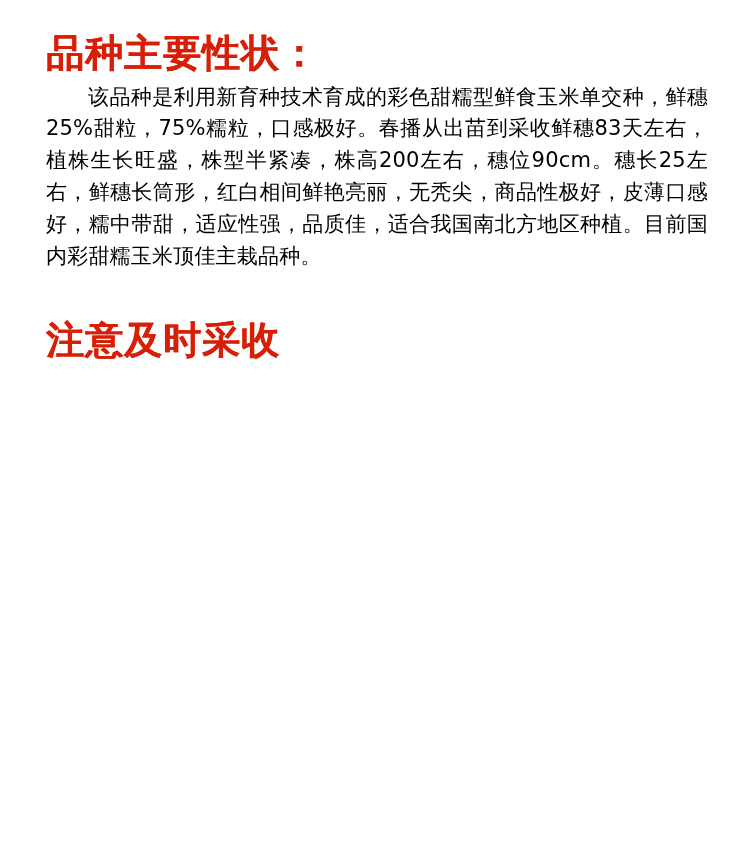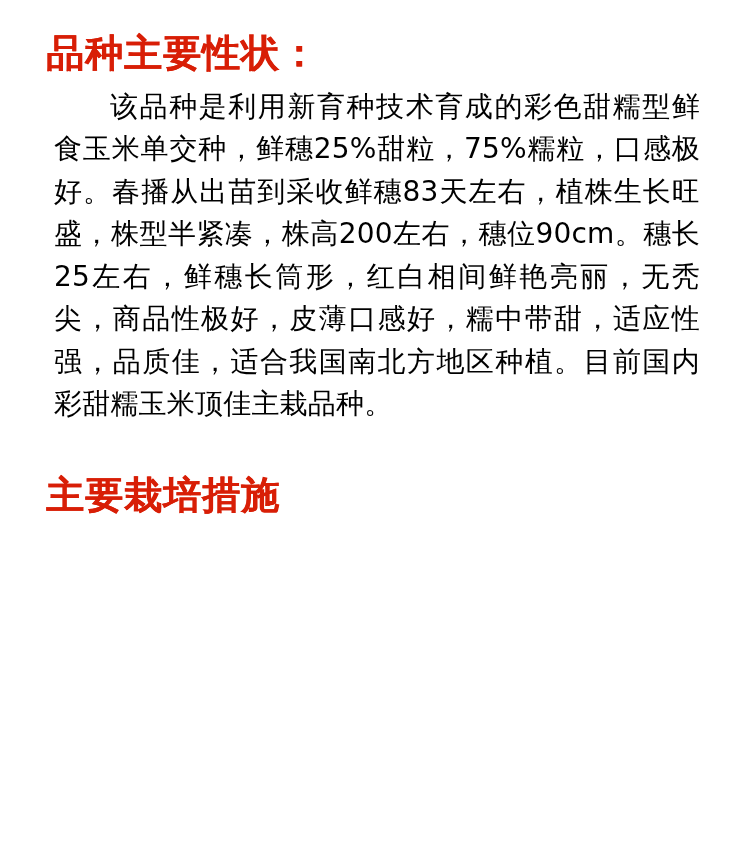--- a/index.html
+++ b/index.html
@@ -28,42 +28,42 @@
     color: #d81e06;
     font-weight: bold;
     font-size: 38px;
     line-height: 1.25;
     letter-spacing: 1px;
     margin: 0 0 4px 0;
     font-family: "DejaVu Sans", "Liberation Sans", sans-serif;
     text-shadow: 0.5px 0 0 #d81e06;
   }
   .section-body {
-    font-size: 28px;
+    font-size: 21px;
     line-height: 1.52;
     color: #000000;
     text-align: justify;
     text-justify: inter-ideograph;
-    margin: 8px;
+    margin: 0;
     letter-spacing: 0.2px;
   }
   .indent {
     text-indent: 2em;
   }
   .gap-1 { height: 38px; }
 </style>
 </head>
 <body>
 
 <div class="page">
 
   <div class="section">
     <h1 class="section-heading">品种主要性状：</h1>
     <p class="section-body indent">该品种是利用新育种技术育成的彩色甜糯型鲜食玉米单交种，鲜穗25%甜粒，75%糯粒，口感极好。春播从出苗到采收鲜穗83天左右，植株生长旺盛，株型半紧凑，株高200左右，穗位90cm。穗长25左右，鲜穗长筒形，红白相间鲜艳亮丽，无秃尖，商品性极好，皮薄口感好，糯中带甜，适应性强，品质佳，适合我国南北方地区种植。目前国内彩甜糯玉米顶佳主栽品种。</p>
   </div>
 
   <div class="gap-1"></div>
 
   <div class="section">
-    <h1 class="section-heading">主要栽培措施</h1>
+    <h1 class="section-heading">注意及时采收</h1>
   </div>
 
 </div>
 
 </body></html>

